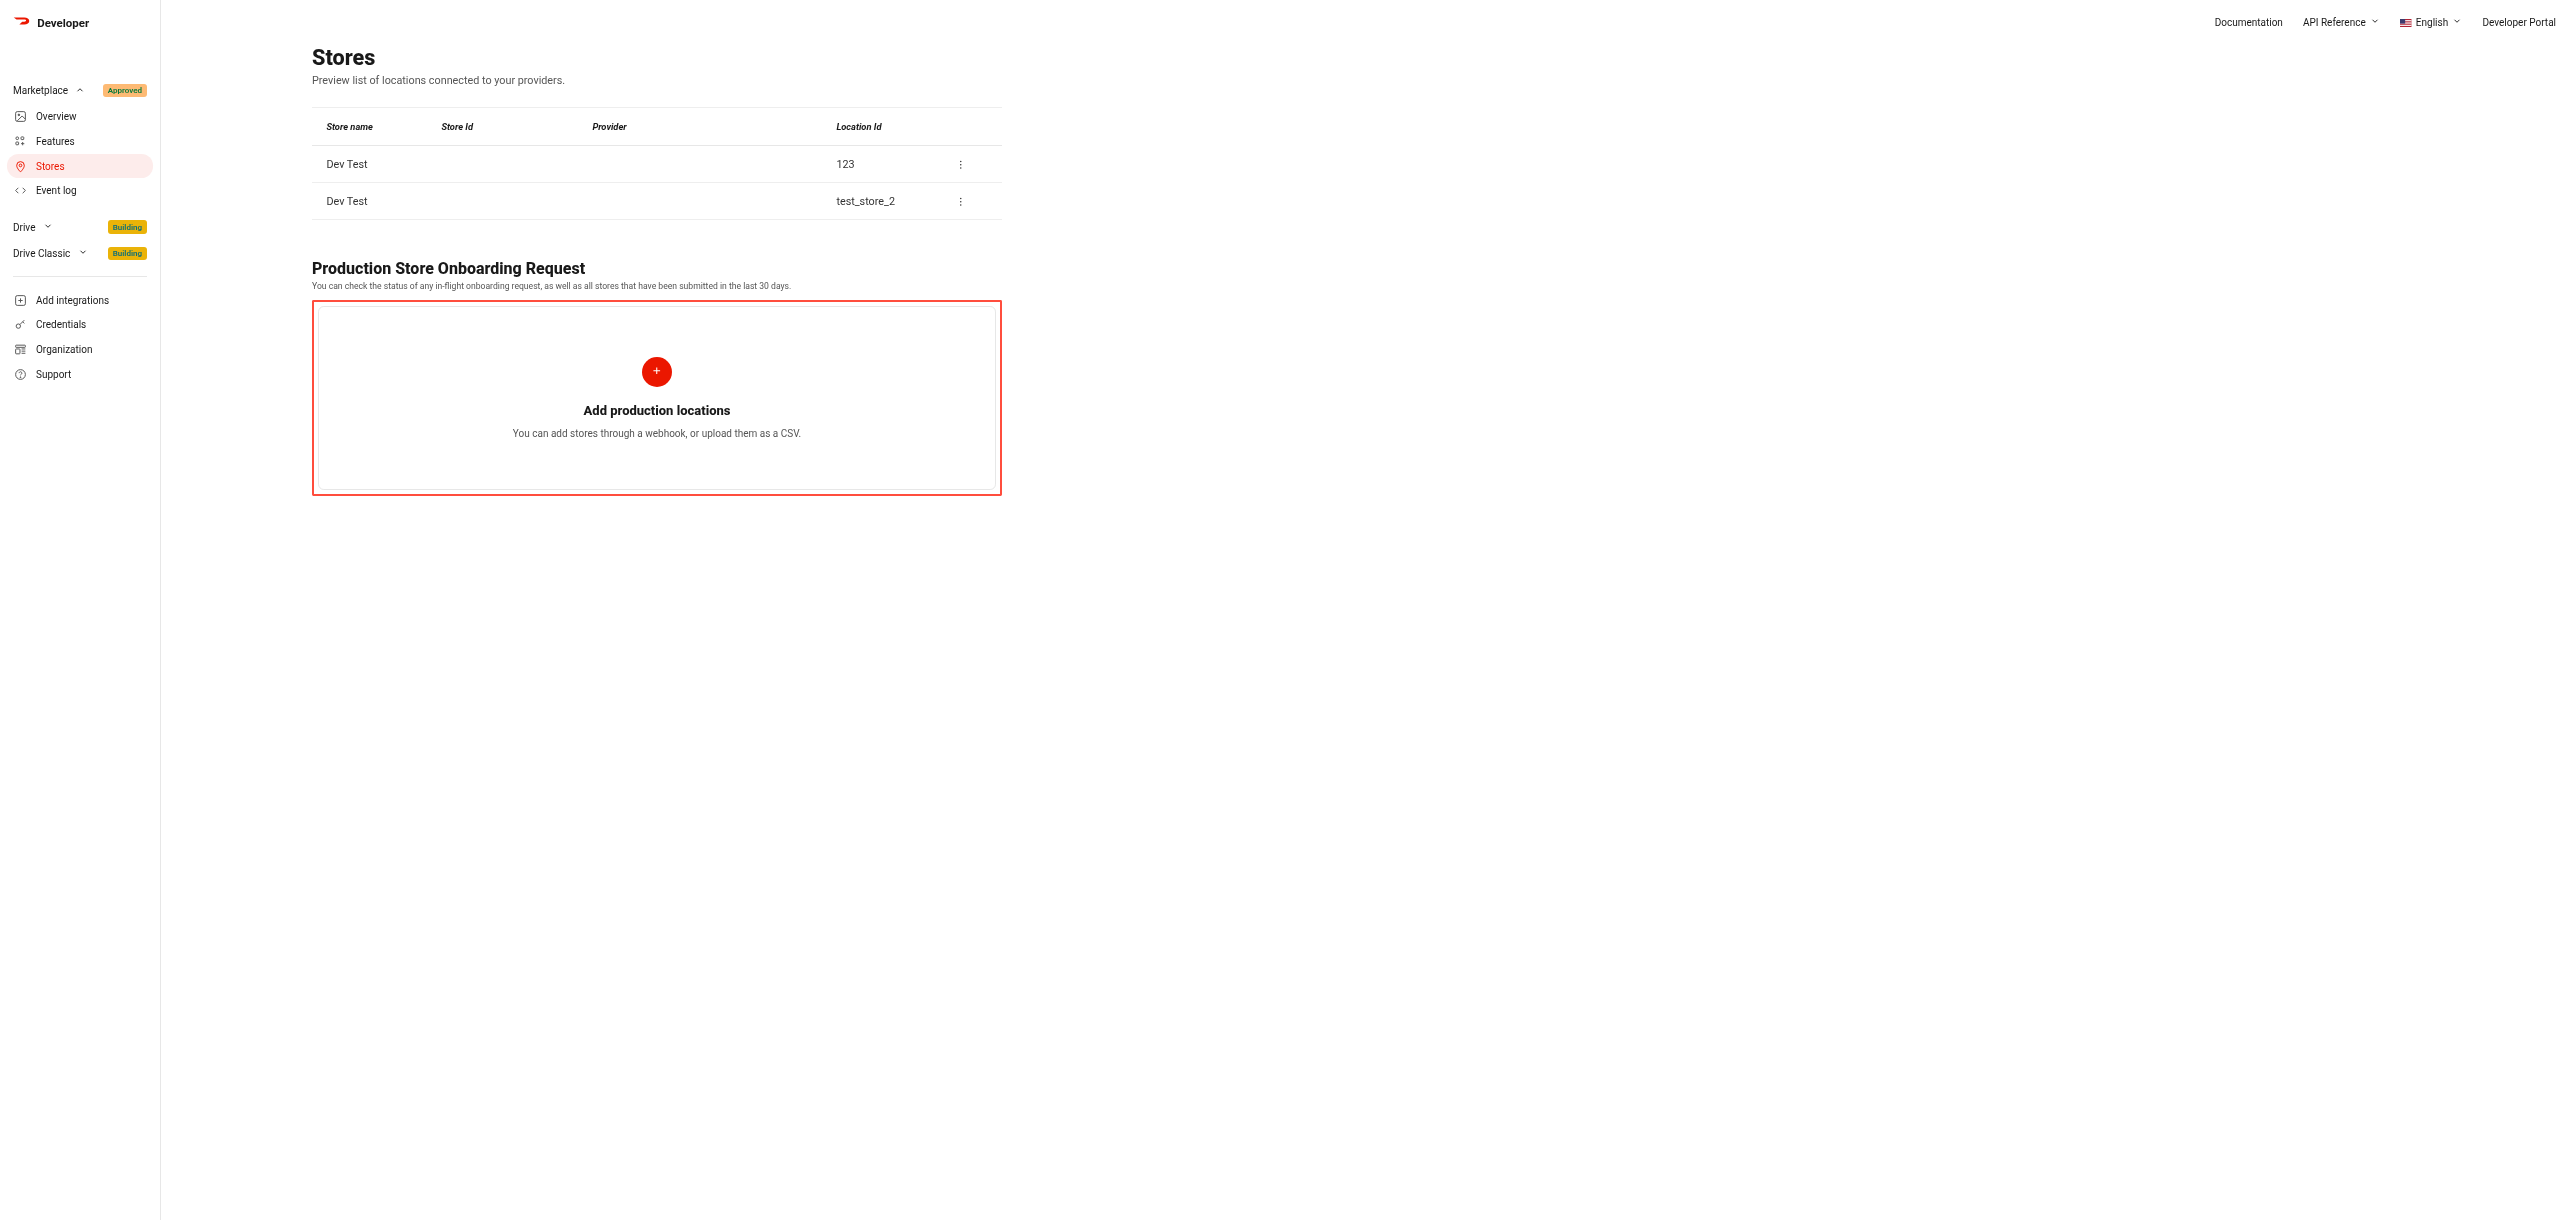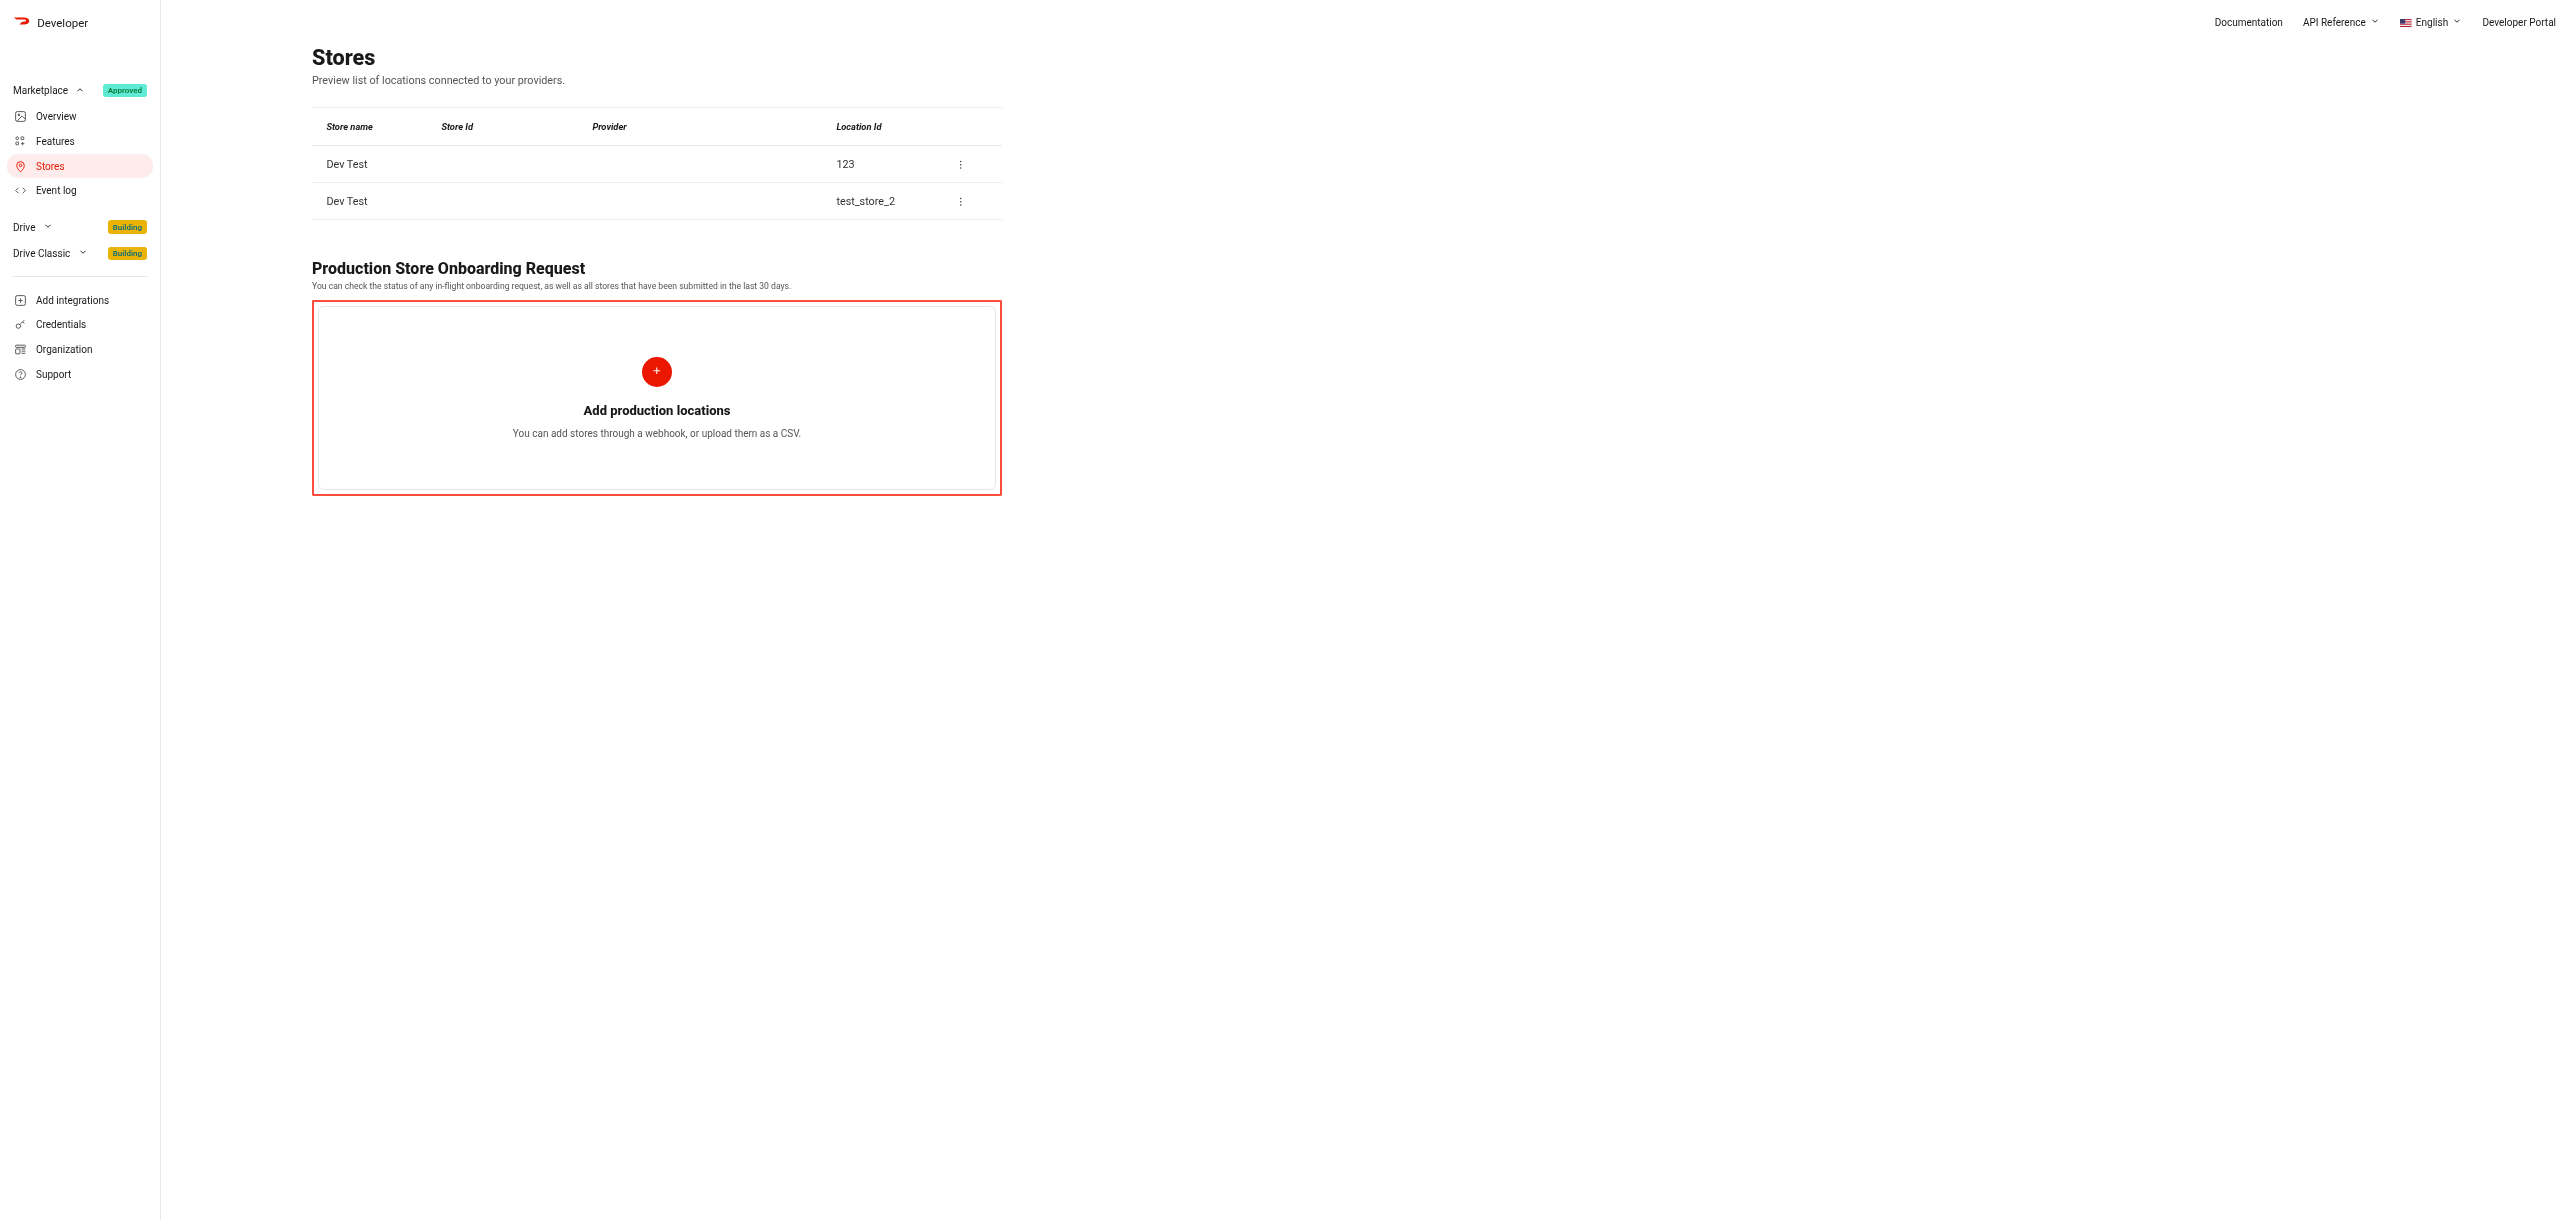--- a/index.html
+++ b/index.html
@@ -18,39 +18,39 @@
     padding: 11.5px 7.2px 11.5px 7.2px;
     flex-shrink: 0;
   }
   .brand {
     display: flex;
     align-items: center;
     gap: 7.2px;
     padding: 4.3px 5.8px 13px 5.8px;
   }
   .brand-logo { width: 17px; height: 13px; color: #eb1700; }
-  .brand-text { font-weight: 400; font-size: 11.5px; text-align: right; }
+  .brand-text { font-weight: 700; font-size: 11.5px; text-align: right; }
   .side-section { margin-top: 37px; }
   .side-group-header {
     display: flex;
     align-items: center;
     justify-content: space-between;
     padding: 4.3px 5.8px;
     cursor: pointer;
   }
   .side-group-left { display: flex; align-items: center; gap: 7.2px; }
   .side-group-title { font-size: 10px; color: #191919; }
   .chev { width: 10px; height: 10px; color: #191919; }
   .badge {
     font-size: 8px;
     font-weight: 600;
     padding: 2.2px 5px;
     border-radius: 2.9px;
   }
-  .badge.approved { background: #5eead4; color: #0a7a3b; }
+  .badge.approved { background: #fdba74; color: #0a7a3b; }
   .badge.building { background: #eab308; color: #0f6e78; }
   .nav-list { margin-top: 2.9px; }
   .nav-item {
     display: flex;
     align-items: center;
     gap: 8.6px;
     padding: 5.8px 7.2px;
     border-radius: 11.5px;
     color: #191919;
     cursor: pointer;

